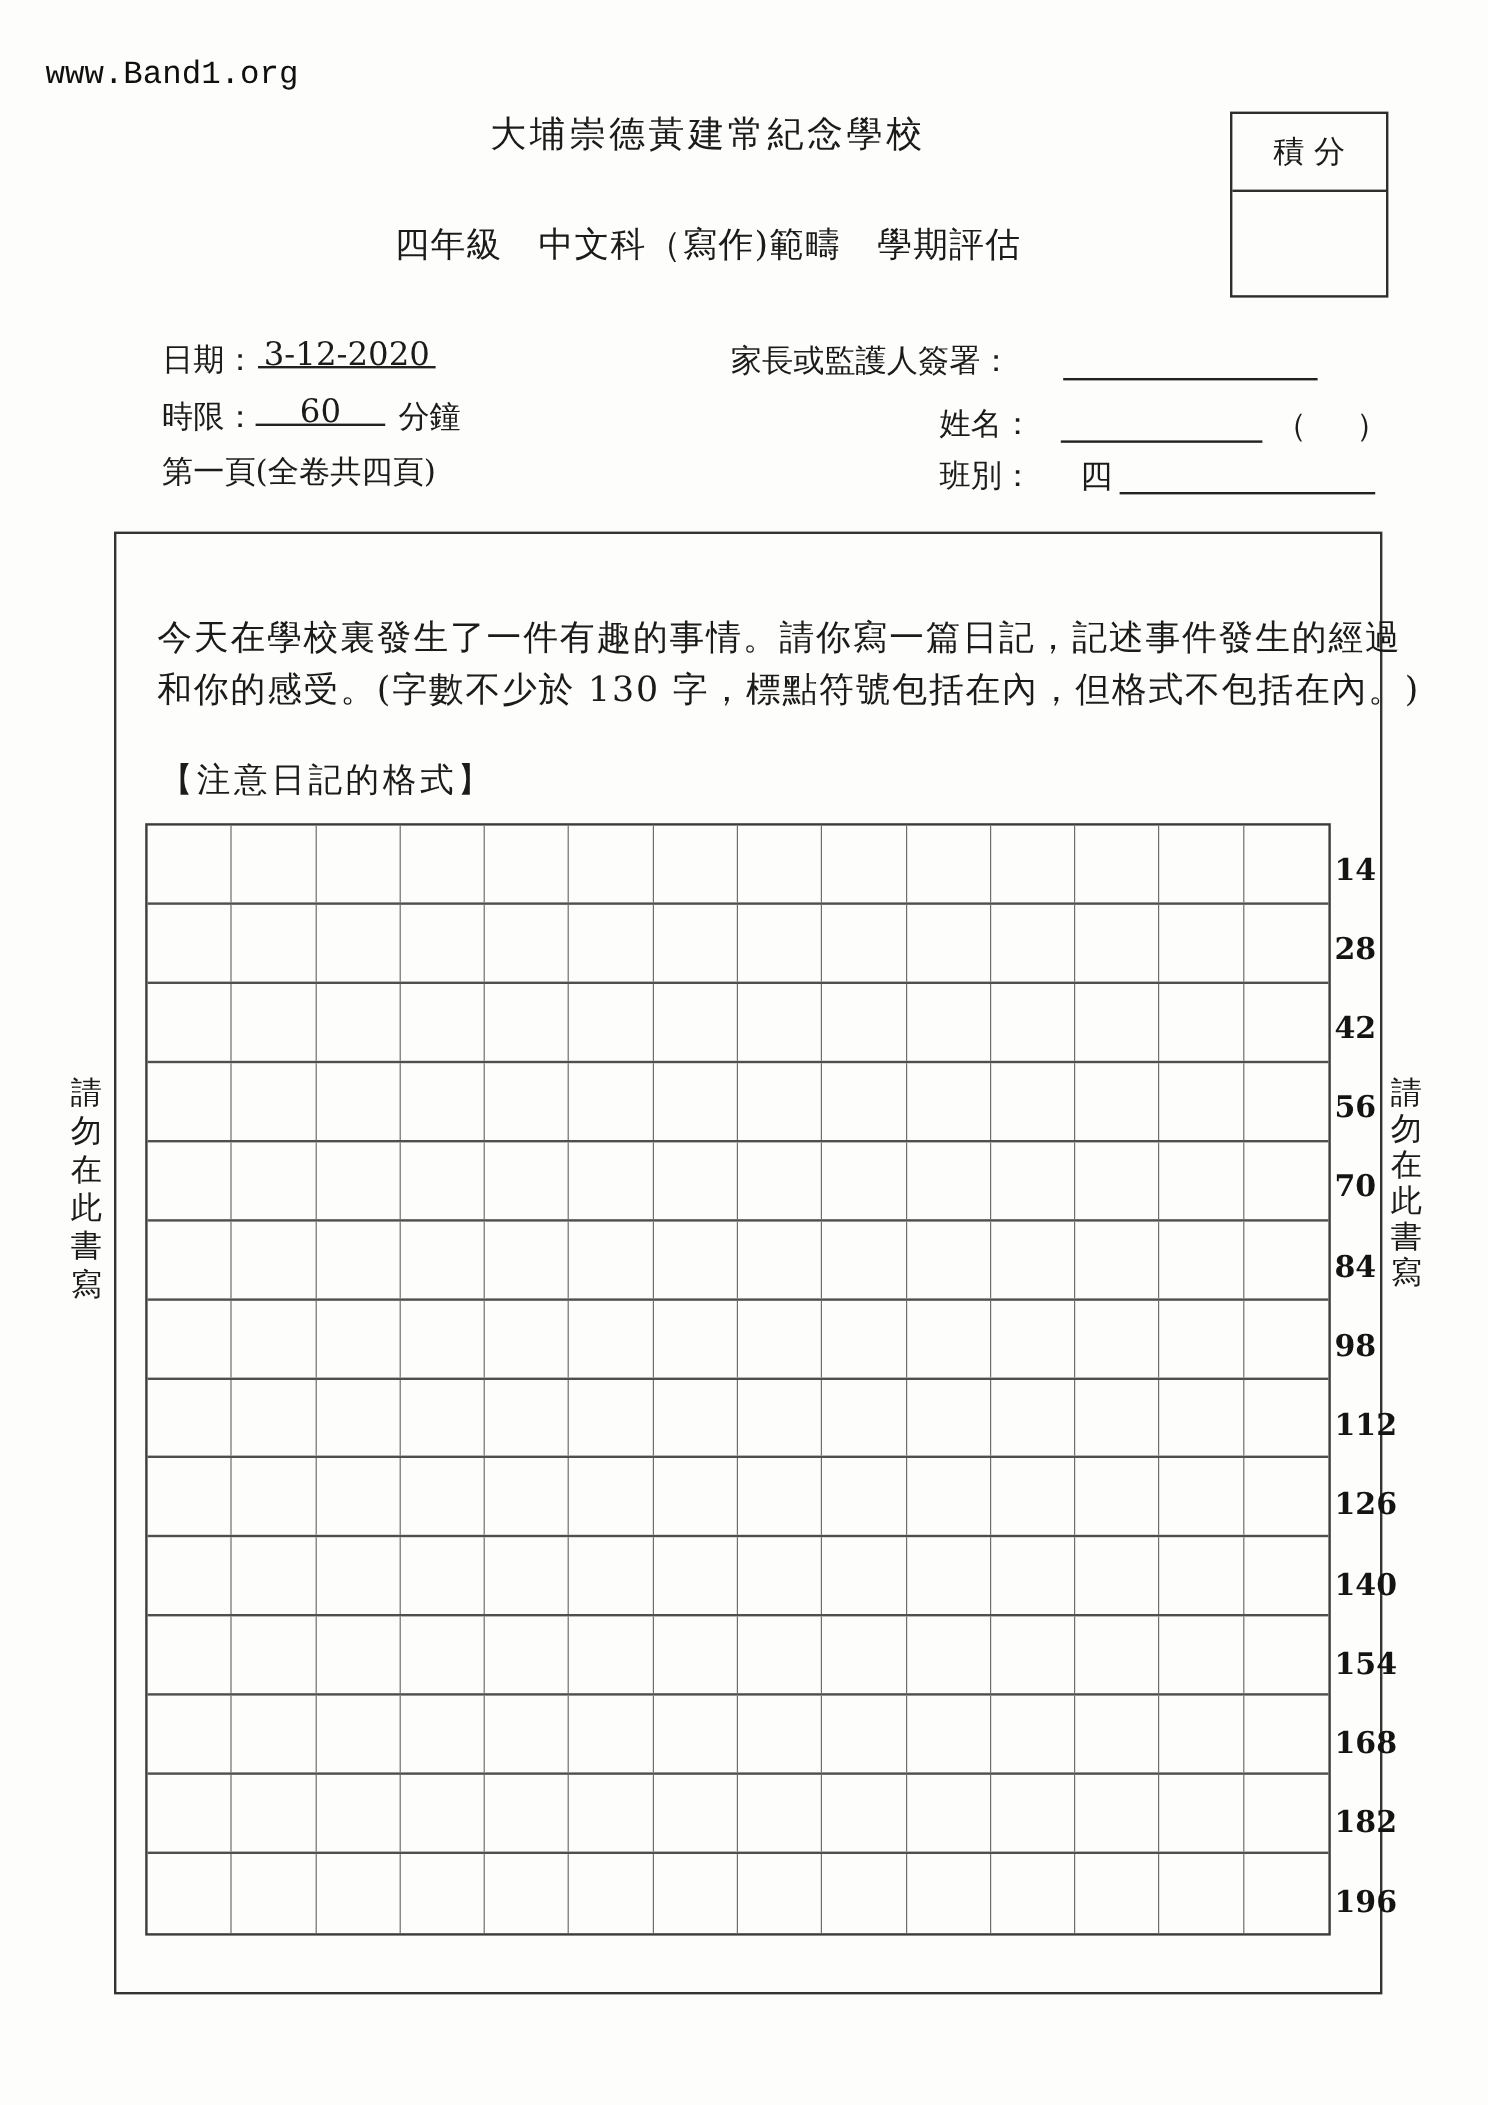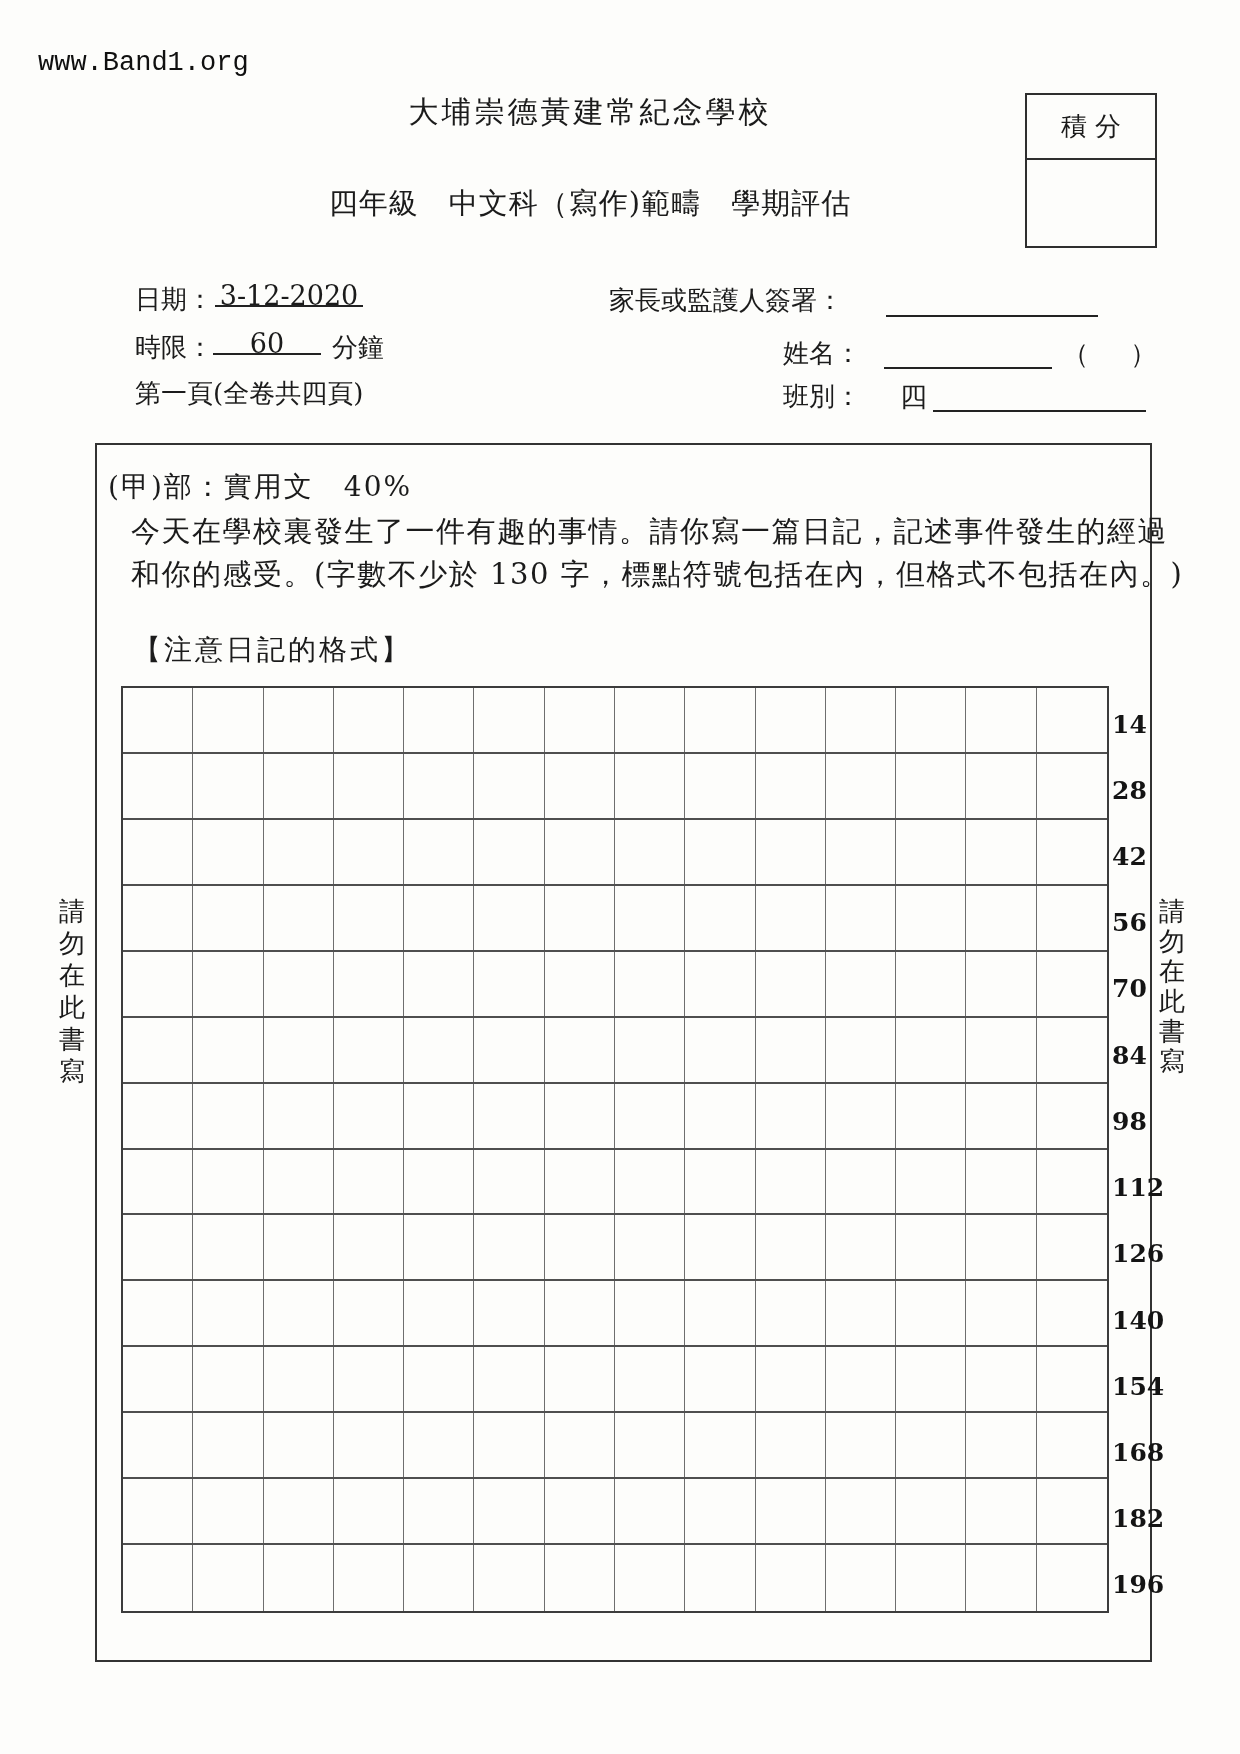--- a/index.html
+++ b/index.html
@@ -105,21 +105,20 @@
   <div class="abs uline" style="left:884px;top:342px;width:168px;"></div>
   <div class="abs val" style="left:1062px;top:336px;">（</div>
   <div class="abs val" style="left:1130px;top:336px;">）</div>
 
   <div class="abs lbl" style="left:783px;top:379px;">班別：</div>
   <div class="abs val" style="left:900px;top:379px;">四</div>
   <div class="abs uline" style="left:933px;top:385px;width:213px;"></div>
 
   <div class="abs main-box"></div>
 
-  <div class="abs sec-heading">(甲)部：實用文　40%</div>
   <div class="abs sec-line" style="left:131px;top:512px;">今天在學校裏發生了一件有趣的事情。請你寫一篇日記，記述事件發生的經過</div>
   <div class="abs sec-line" style="left:131px;top:555px;">和你的感受。(字數不少於 130 字，標點符號包括在內，但格式不包括在內。)</div>
   <div class="abs sec-note">【注意日記的格式】</div>
 
   <div class="abs wgrid" id="wgrid" style="grid-template-rows: repeat(14, 1fr);">
       <div class="grow" style="grid-template-columns: repeat(14, 1fr);">
         <div class="gcell"></div>
         <div class="gcell"></div>
         <div class="gcell"></div>
         <div class="gcell"></div>

